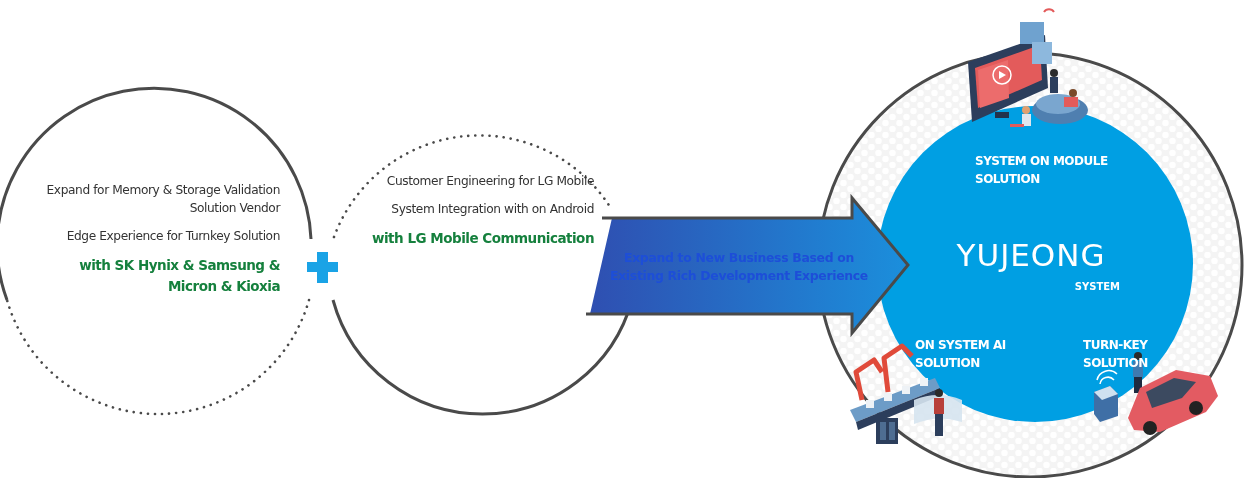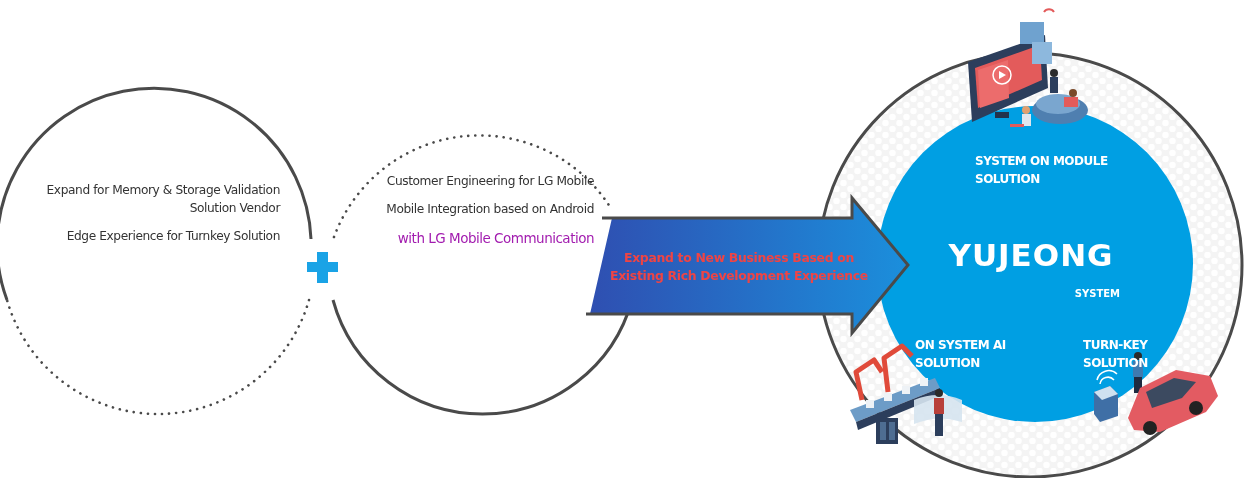--- a/index.html
+++ b/index.html
@@ -1,30 +1,30 @@
 <!DOCTYPE html>
 <html><head>
 <meta charset="utf-8">
 <style>
   html, body { margin: 0; padding: 0; background: #ffffff; }
   body { width: 1246px; height: 478px; position: relative; overflow: hidden; font-family: "DejaVu Sans", sans-serif; }
   #stage { position: absolute; left: 0; top: 0; width: 1246px; height: 478px; }
   .txt { position: absolute; text-align: right; color: #333333; font-family: "DejaVu Sans", sans-serif; letter-spacing: -0.4px; }
   .item { font-size: 12.2px; line-height: 18px; margin-bottom: 10px; }
-  .partner { font-size: 13.5px; line-height: 21px; font-weight: normal; color: #a21caf; letter-spacing: -0.5px; }
+  .partner { font-size: 13.5px; line-height: 21px; font-weight: bold; color: #15803d; letter-spacing: -0.5px; }
   #left-text { left: 40px; top: 181px; width: 240px; }
   #mid-text { left: 368px; top: 172px; width: 226px; }
-  #arrow-text { position: absolute; left: 600px; top: 249px; width: 278px; text-align: center; color: #ef4444; font-weight: bold; font-size: 12.4px; line-height: 18px; letter-spacing: -0.3px; }
+  #arrow-text { position: absolute; left: 600px; top: 249px; width: 278px; text-align: center; color: #1d4ed8; font-weight: bold; font-size: 12.4px; line-height: 18px; letter-spacing: -0.3px; }
   .sol { position: absolute; color: #ffffff; font-weight: bold; font-size: 12px; line-height: 18px; text-align: left; letter-spacing: -0.5px; }
   #sol-som { left: 975px; top: 152px; width: 140px; }
   #sol-ai { left: 915px; top: 336px; width: 120px; }
   #sol-tk { left: 1083px; top: 336px; width: 100px; }
   #logo { position: absolute; left: 940px; top: 238px; width: 182px; text-align: right; color: #ffffff; }
-  #logo-main { display: block; font-weight: bold; font-size: 31px; line-height: 34px; letter-spacing: 1px; text-align: center; font-family: "DejaVu Sans", sans-serif; }
-  #logo-sub { display: block; font-weight: bold; font-size: 10px; line-height: 12px; margin-top: 16px; padding-right: 2px; }
+  #logo-main { display: block; font-weight: normal; font-size: 31px; line-height: 34px; letter-spacing: 1px; text-align: center; font-family: "DejaVu Sans", sans-serif; }
+  #logo-sub { display: block; font-weight: bold; font-size: 10px; line-height: 12px; margin-top: 9px; padding-right: 2px; }
 </style>
 </head>
 <body>
 
 <svg id="stage" width="1246" height="478" viewBox="0 0 1246 478">
   <defs>
     <pattern id="hex" width="14" height="12" patternUnits="userSpaceOnUse">
       <rect width="14" height="12" fill="#f4f4f4"></rect>
       <circle cx="3.5" cy="3" r="3.3" fill="#ffffff"></circle>
       <circle cx="10.5" cy="9" r="3.3" fill="#ffffff"></circle>
@@ -109,25 +109,26 @@
     <path d="M 1128 418 L 1140 388 L 1176 370 L 1210 376 L 1218 396 L 1206 412 L 1160 432 L 1134 430 Z" fill="#e35b62"></path>
     <path d="M 1146 392 L 1174 378 L 1196 382 L 1182 398 L 1152 408 Z" fill="#3c4a60"></path>
     <circle cx="1150" cy="428" r="7" fill="#222222"></circle>
     <circle cx="1196" cy="408" r="7" fill="#222222"></circle>
   </g>
 </svg>
 
 <div id="left-text" class="txt">
   <div class="item">Expand for Memory &amp; Storage Validation Solution Vendor</div>
   <div class="item">Edge Experience for Turnkey Solution</div>
+  <div class="partner">with SK Hynix &amp; Samsung &amp; Micron &amp; Kioxia</div>
 </div>
 
 <div id="mid-text" class="txt">
   <div class="item">Customer Engineering for LG Mobile</div>
-  <div class="item">Mobile Integration based on Android</div>
+  <div class="item">System Integration with on Android</div>
   <div class="partner">with LG Mobile Communication</div>
 </div>
 
 <div id="arrow-text">Expand to New Business Based on Existing Rich Development Experience</div>
 
 <div id="sol-som" class="sol">SYSTEM ON MODULE SOLUTION</div>
 <div id="logo">
   <span id="logo-main">YUJEONG</span>
   <span id="logo-sub">SYSTEM</span>
 </div>

